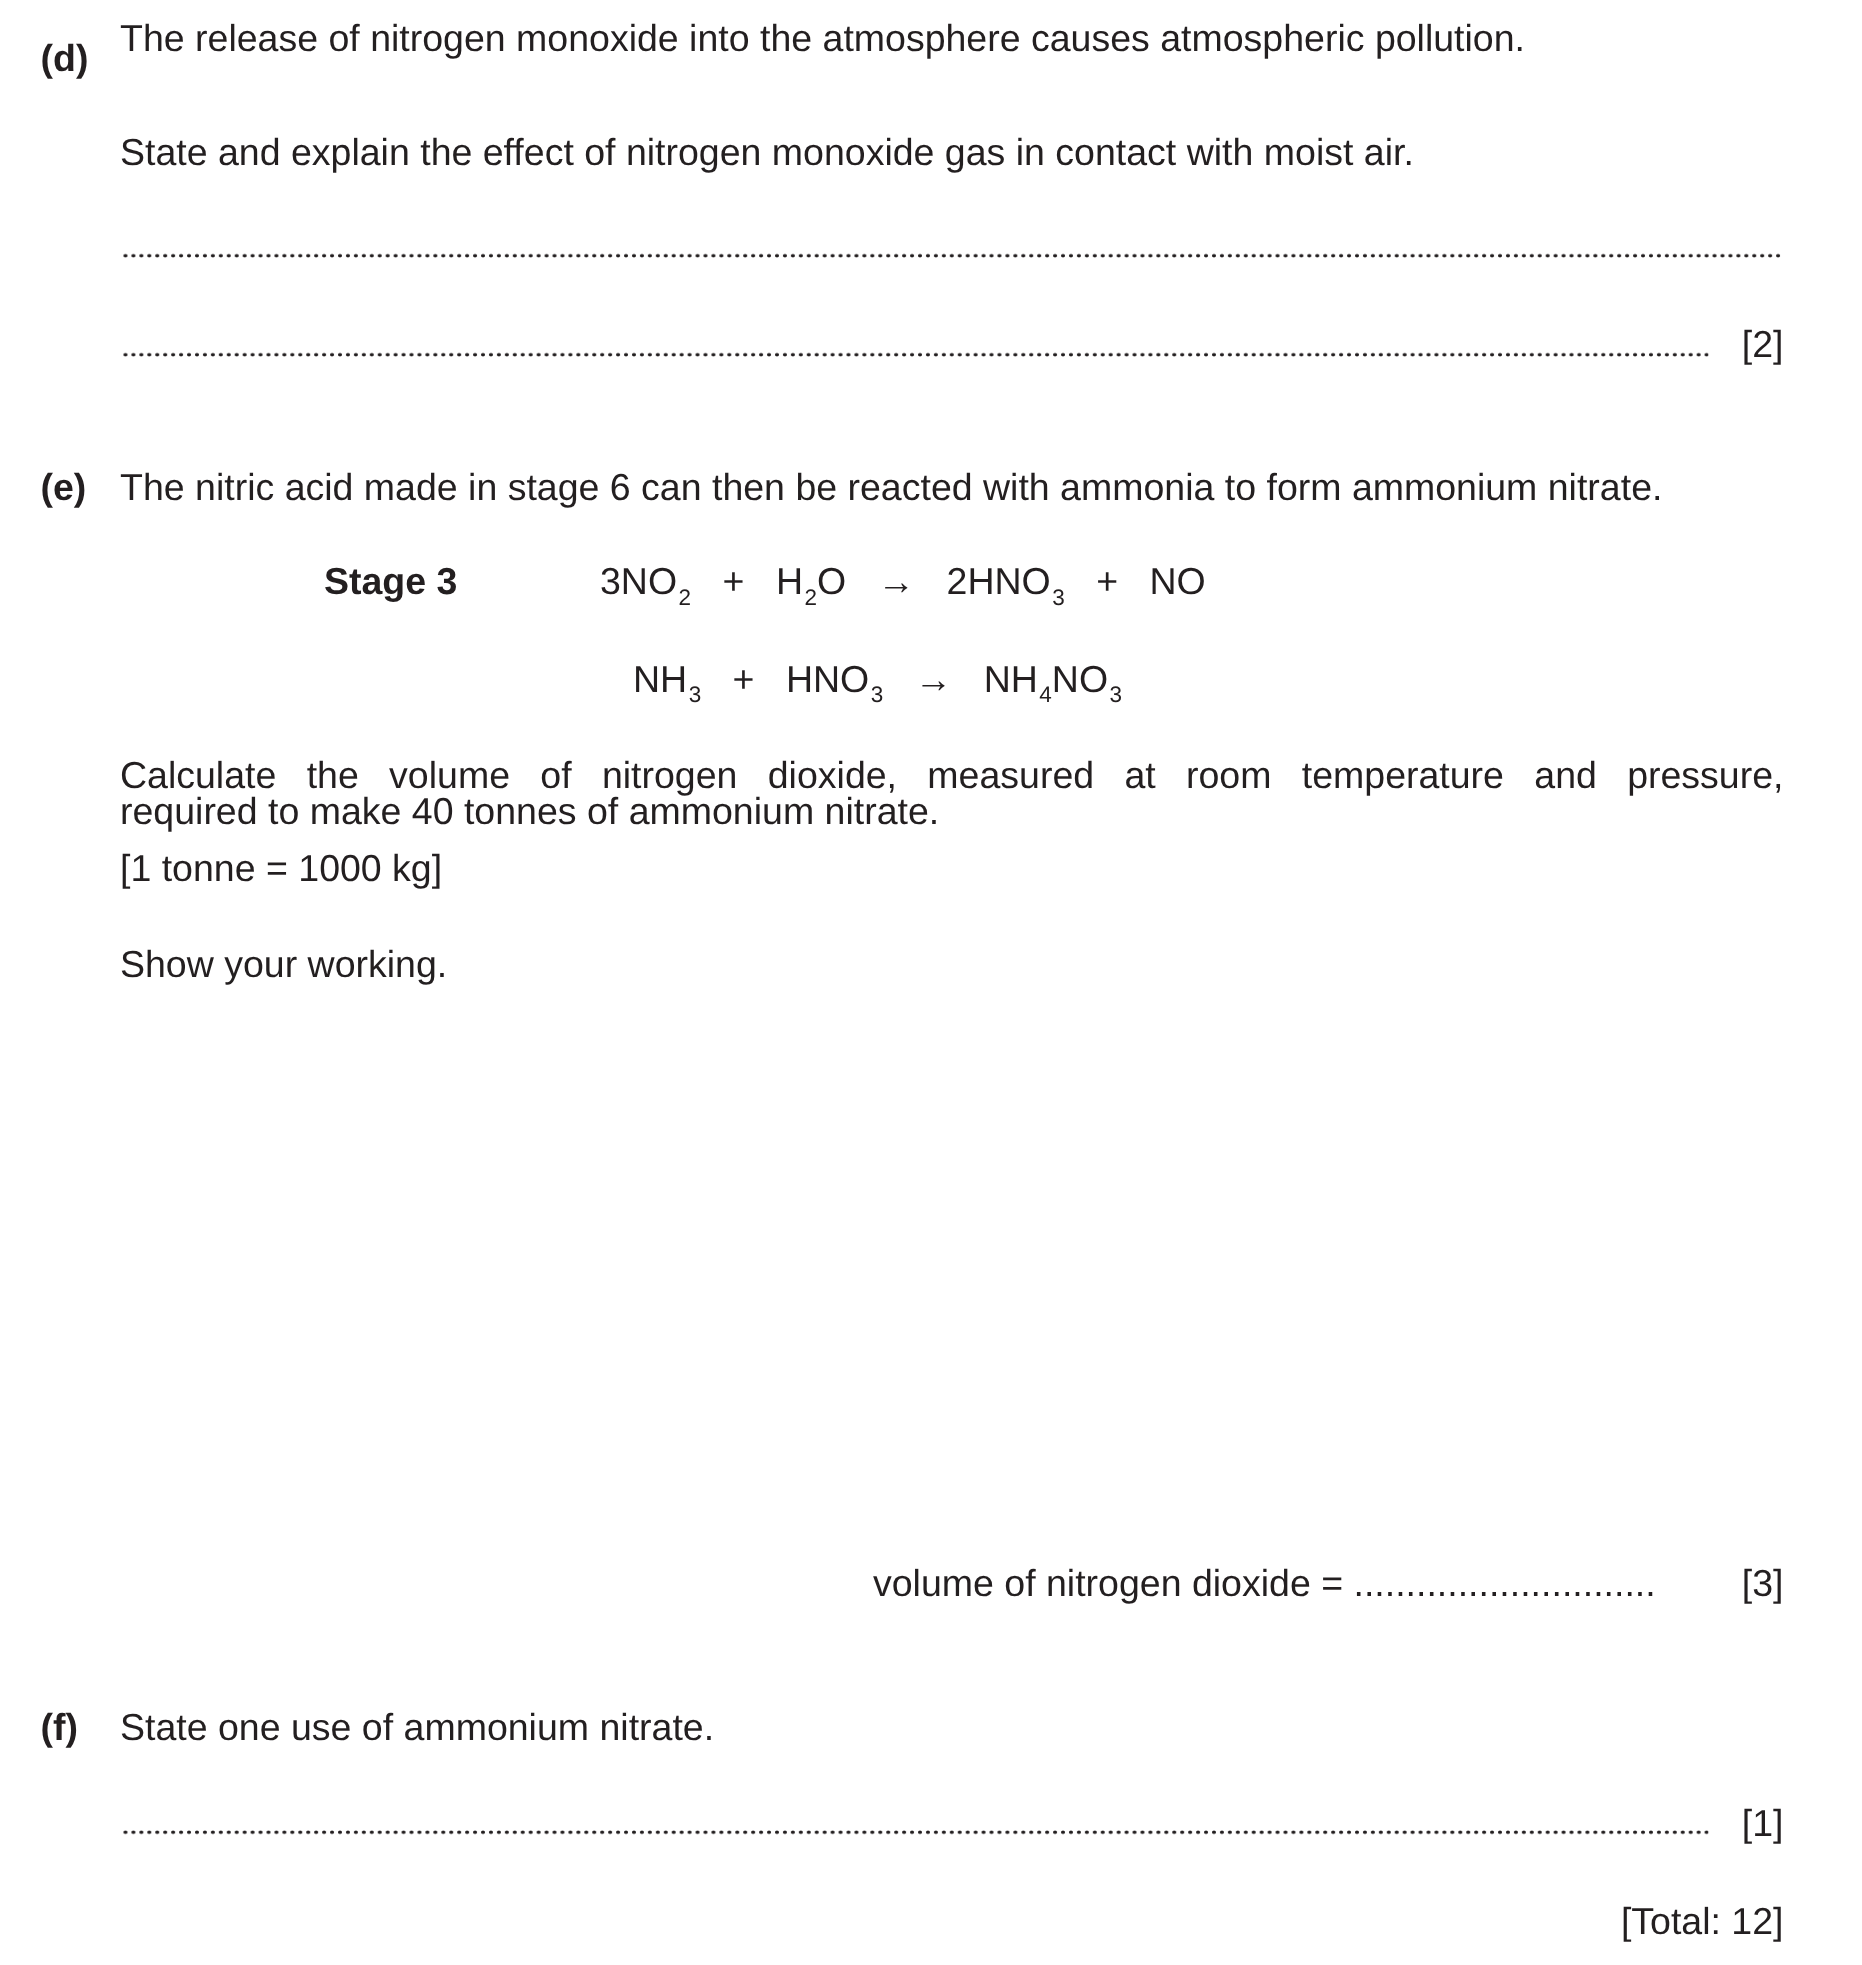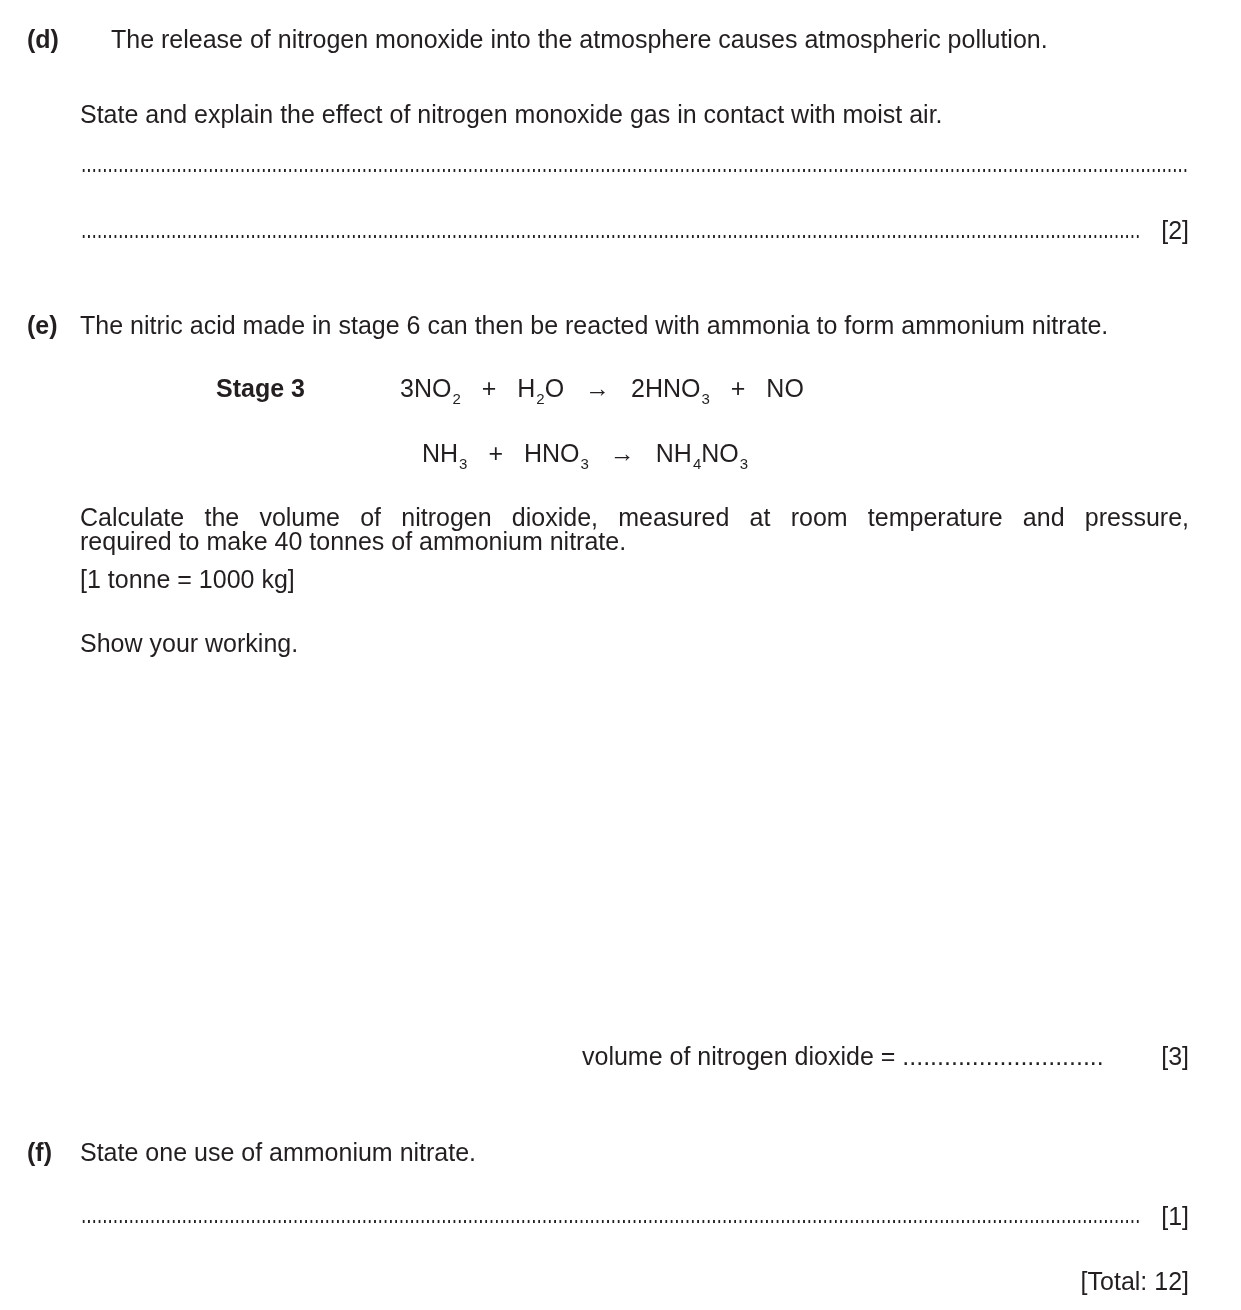--- a/index.html
+++ b/index.html
@@ -19,22 +19,22 @@
     .mark { right: 52px; }
     .sub { font-size: 15px; position: relative; top: 7px; margin-left: 1px; }
     .eq { letter-spacing: 0; margin-left: 10px; }
     .eq .op { margin: 0 14px; }
     b { font-weight: normal; }
   </style>
 </head>
 <body>
 
 <div class="abs qlabel" style="top:27px;">(d)</div>
-<div class="abs text" style="top:27px;margin-left:31px;">The release of nitrogen monoxide into the atmosphere causes atmospheric pollution.</div>
-<div class="abs text" style="top:90px;margin-top:12px;">State and explain the effect of nitrogen monoxide gas in contact with moist air.</div>
+<div class="abs text" style="top:14px;">The release of nitrogen monoxide into the atmosphere causes atmospheric pollution.</div>
+<div class="abs text" style="top:90px;">State and explain the effect of nitrogen monoxide gas in contact with moist air.</div>
 <div class="dots" style="top:169px; width:1106px;"></div>
 <div class="dots" style="top:235px; width:1058px;"></div>
 <div class="abs mark" style="top:218px;">[2]</div>
 
 <div class="abs qlabel" style="top:313px;">(e)</div>
 <div class="abs text" style="top:313px;">The nitric acid made in stage 6 can then be reacted with ammonia to form ammonium nitrate.</div>
 
 <div class="abs" style="top:376px; left:216px; font-weight:bold;">Stage 3</div>
 <div class="abs eq" style="top:376px; left:390px;">
   <span>3NO</span><span class="sub">2</span>

